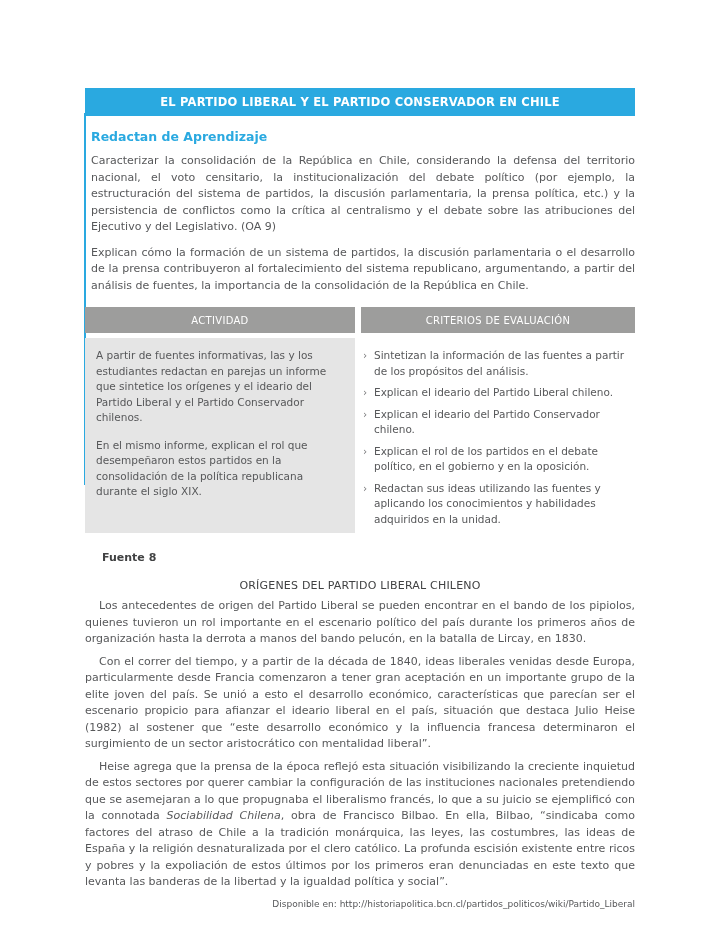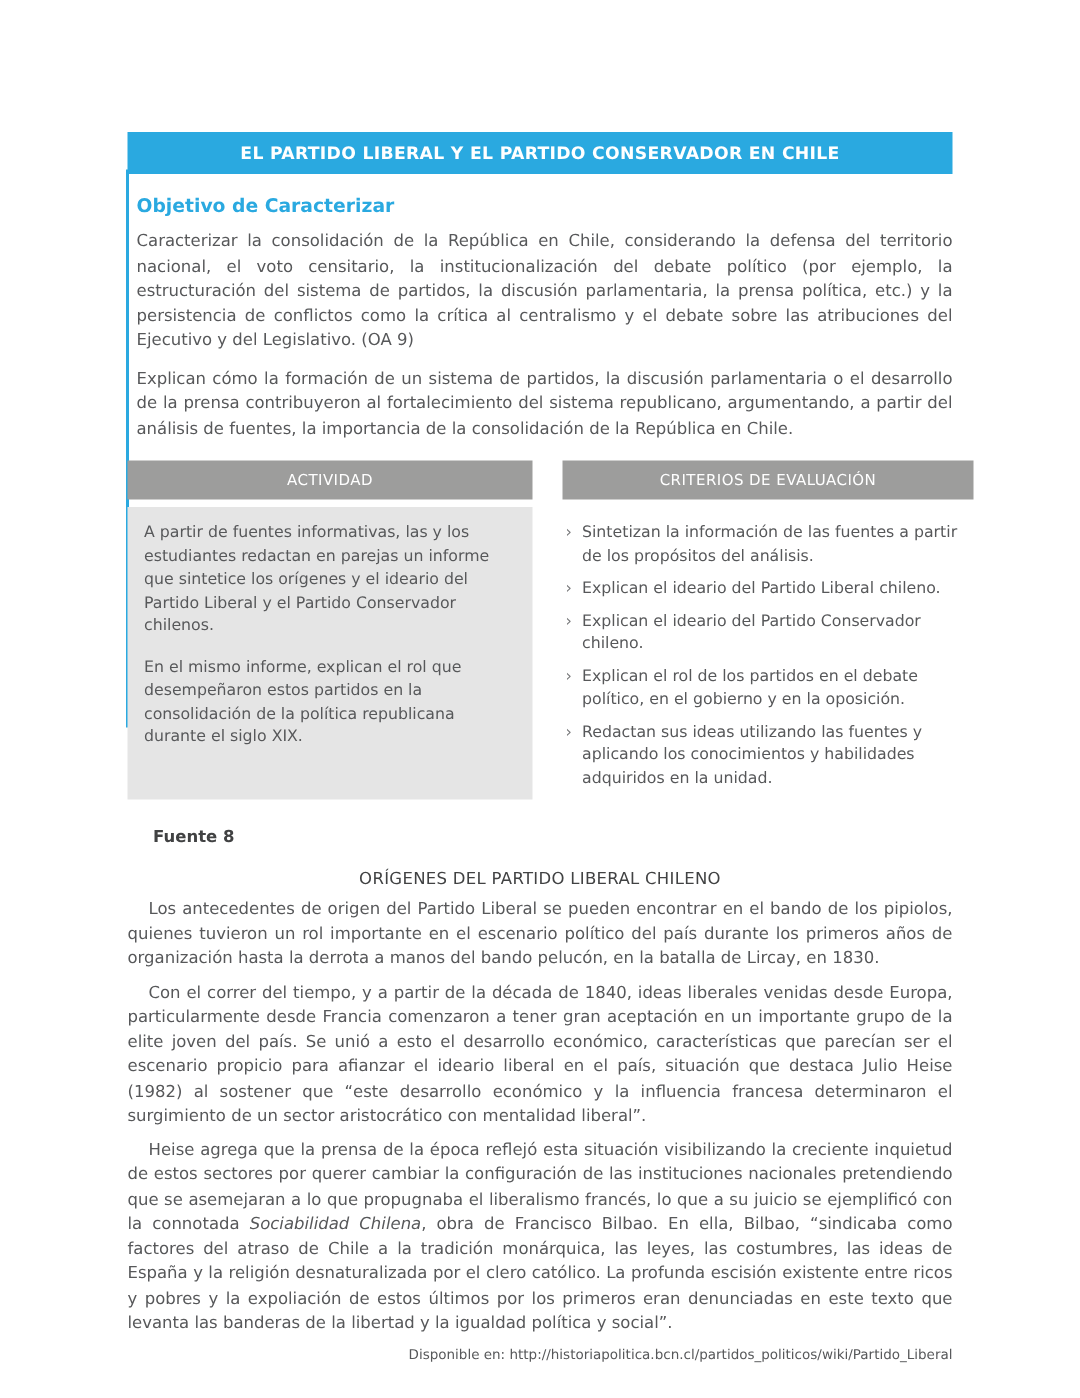--- a/index.html
+++ b/index.html
@@ -43,21 +43,21 @@
   }
   .body-text {
     font-size: 11px;
     line-height: 16.5px;
     text-align: justify;
     margin: 9px 0 0 6px;
   }
   .table {
     display: grid;
     grid-template-columns: 270px 274px;
-    column-gap: 20px;
+    column-gap: 6px;
     margin-top: 13px;
   }
   .th {
     background: #9d9d9c;
     color: #ffffff;
     font-size: 10px;
     text-align: center;
     padding: 8px 4px 7px 4px;
     letter-spacing: 0.3px;
   }
@@ -122,21 +122,21 @@
 <div class="page">
 
   <div class="accent-line"></div>
 
   <div class="content">
 
     <div class="banner">
       <span>EL PARTIDO LIBERAL Y EL PARTIDO CONSERVADOR EN CHILE</span>
     </div>
 
-    <div class="section-heading">Objetivo de Caracterizar</div>
+    <div class="section-heading">Redactan de Aprendizaje</div>
     <div class="body-text">Caracterizar la consolidación de la República en Chile, considerando la defensa del territorio nacional, el voto censitario, la institucionalización del debate político (por ejemplo, la estructuración del sistema de partidos, la discusión parlamentaria, la prensa política, etc.) y la persistencia de conflictos como la crítica al centralismo y el debate sobre las atribuciones del Ejecutivo y del Legislativo. (OA 9)</div>
 
     <div class="body-text">Explican cómo la formación de un sistema de partidos, la discusión parlamentaria o el desarrollo de la prensa contribuyeron al fortalecimiento del sistema republicano, argumentando, a partir del análisis de fuentes, la importancia de la consolidación de la República en Chile.</div>
 
     <div class="table">
       <div class="th">ACTIVIDAD</div>
       <div class="th">CRITERIOS DE EVALUACIÓN</div>
 
       <div class="cell-left">
         <p>A partir de fuentes informativas, las y los estudiantes redactan en parejas un informe que sintetice los orígenes y el ideario del Partido Liberal y el Partido Conservador chilenos.</p>

